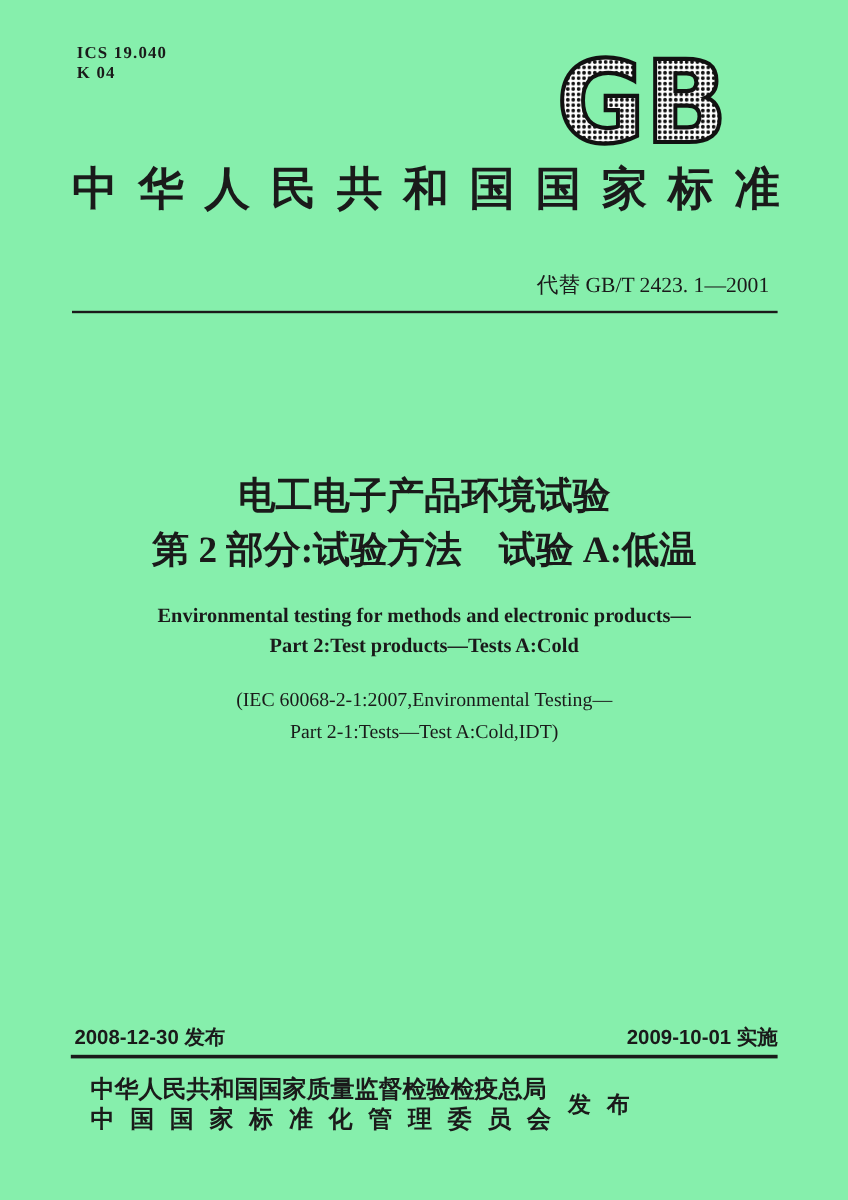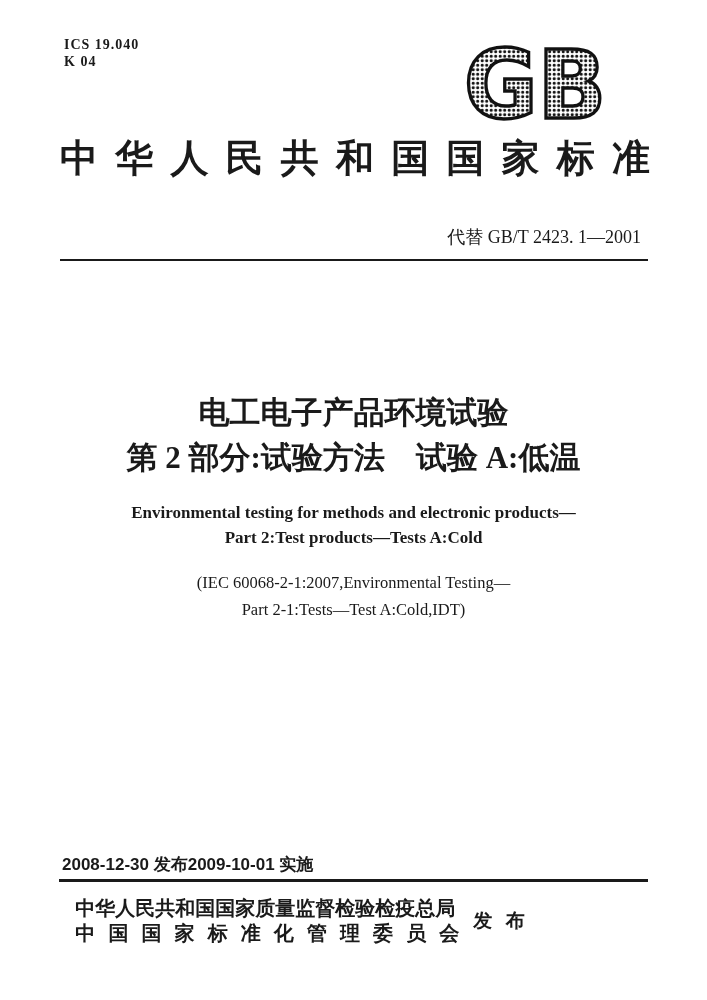--- a/index.html
+++ b/index.html
@@ -1,18 +1,18 @@
 <!DOCTYPE html>
 <html><head>
 <meta charset="utf-8">
 <style>
   html,body { margin:0; padding:0; background:#e8e8e8; }
   .page {
     position:relative; width:707px; height:1000px; margin:0 auto;
-    background:#ffffff; color:#1a1a1a; overflow:hidden;
+    background:#86efac; color:#1a1a1a; overflow:hidden;
     font-family:"Liberation Serif", serif;
   }
   .spread { display:flex; justify-content:space-between; }
 
   .ics {
     position:absolute; left:64px; top:36px;
     font-weight:bold; font-size:14px; line-height:17px; letter-spacing:1px;
   }
   .logo { position:absolute; left:462px; top:45px; width:146px; height:78px; }
 
@@ -40,21 +40,21 @@
     position:absolute; left:0; top:500px; width:707px; text-align:center;
     font-weight:bold; font-size:17px; line-height:25px;
   }
   .idt {
     position:absolute; left:0; top:569px; width:707px; text-align:center;
     font-size:16.5px; line-height:27px;
   }
 
   .dates {
     position:absolute; left:62px; right:59px; top:853px;
-    display:flex; 
+    display:flex; justify-content:space-between;
     font-family:"Liberation Sans", sans-serif; font-weight:bold; font-size:17px;
   }
   .publisher {
     position:absolute; left:0; top:896px; width:604px;
     display:flex; justify-content:center; align-items:center; gap:14px;
     font-family:"Liberation Sans", sans-serif; font-weight:bold;
   }
   .pub-lines { width:384px; font-size:20px; line-height:25px; white-space:nowrap; }
   .pub-lines .spread { white-space:normal; }
   .fabu { font-size:19px; letter-spacing:4px; white-space:nowrap; }

